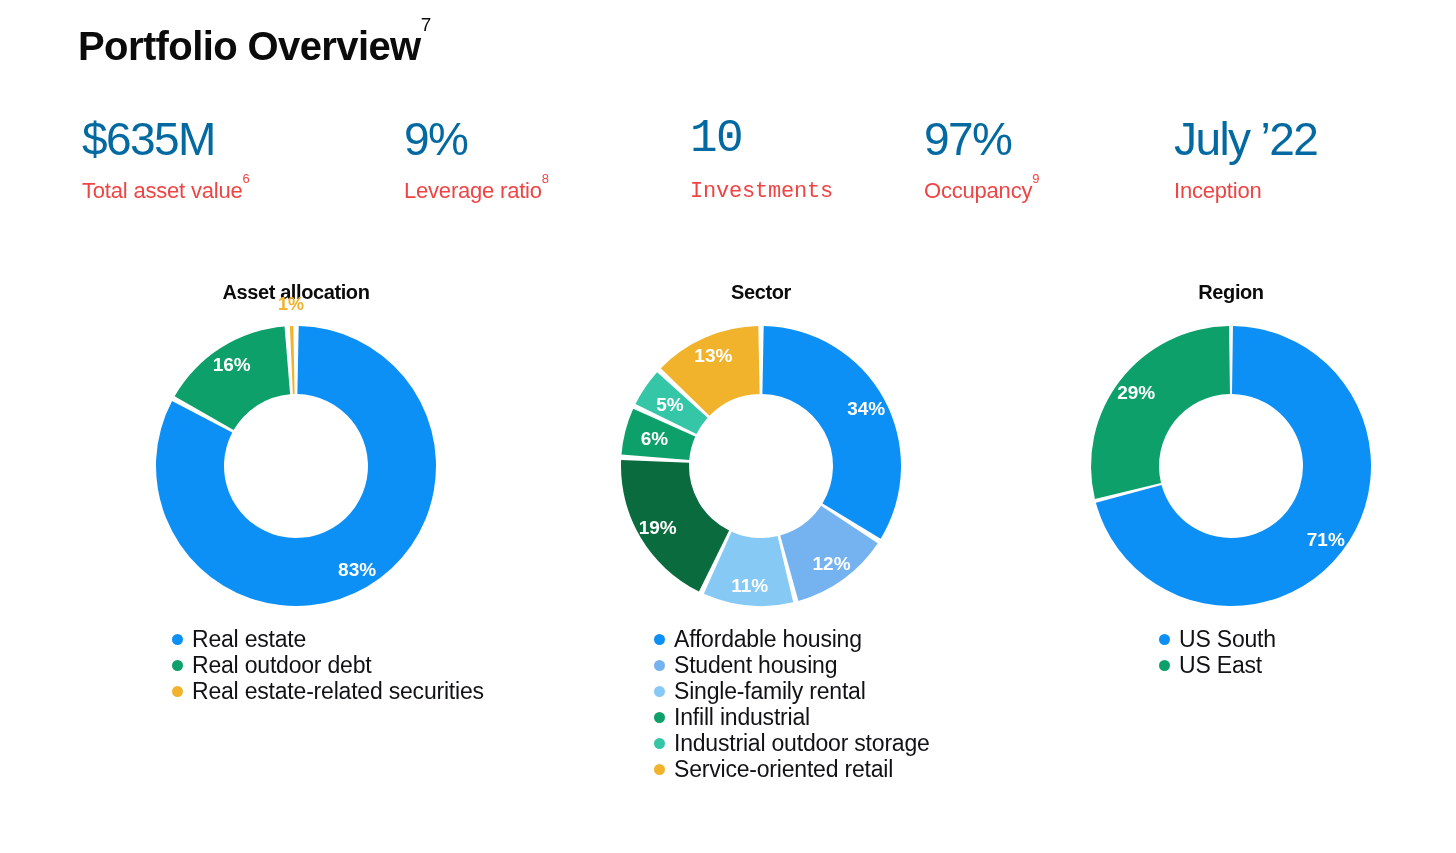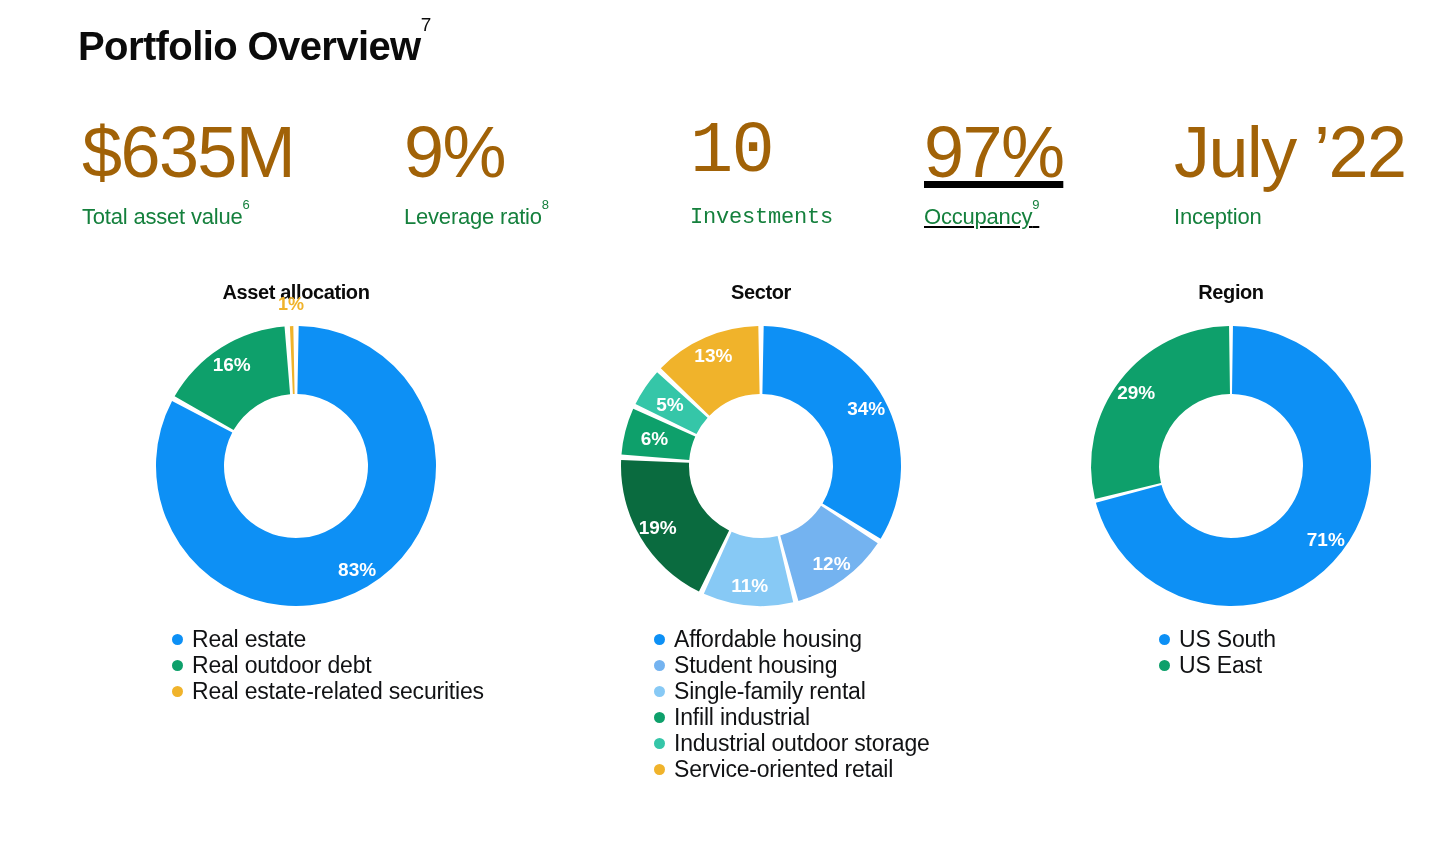--- a/index.html
+++ b/index.html
@@ -17,34 +17,34 @@
     position:absolute; left:32px; top:24px;
     font-size:40px; font-weight:700; color:#0b0b0b;
     letter-spacing:-0.6px; line-height:1.1;
   }
   .page-title sup { font-size:19px; font-weight:500; top:-0.75em; position:relative; }
 
   
   .kpi-row { position:absolute; left:36px; top:116px; width:1390px; height:140px; }
   .kpi { position:absolute; top:0; }
   .kpi-value {
-    font-size:72px; font-weight:400; color:#a16207;
+    font-size:46px; font-weight:400; color:#0369a1;
     letter-spacing:-1.6px; line-height:1.0; white-space:nowrap;
   }
   .kpi-label {
     margin-top:16px;
-    font-size:22px; font-weight:400; color:#15803d;
+    font-size:22px; font-weight:400; color:#ef4444;
     letter-spacing:-0.2px; white-space:nowrap;
   }
   .kpi-label sup { font-size:13px; position:relative; top:-0.55em; }
 
   .kpi-0 { left:0px; }
   .kpi-1 { left:322px; }
   .kpi-2 { left:608px;font-family:Liberation Mono, monospace; }
-  .kpi-3 { left:842px;text-decoration:underline; }
+  .kpi-3 { left:842px; }
   .kpi-4 { left:1092px; }
 
   
   .charts { position:absolute; left:0; top:280px; width:1456px; }
   .chart-col { position:absolute; top:0; }
   .chart-col-0 { left:100px;  width:300px; }
   .chart-col-1 { left:560px;  width:310px; }
   .chart-col-2 { left:1035px; width:300px; }
 
   .chart-title {

